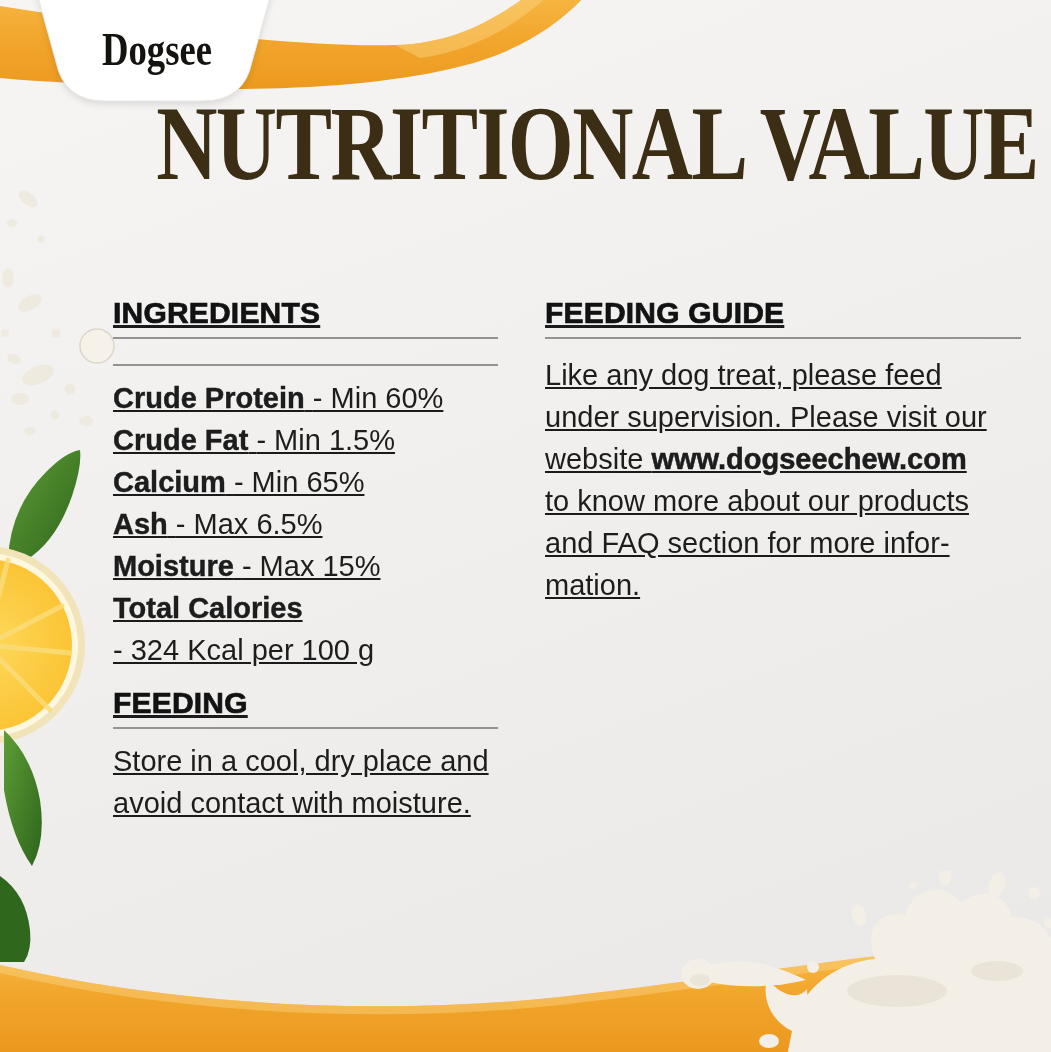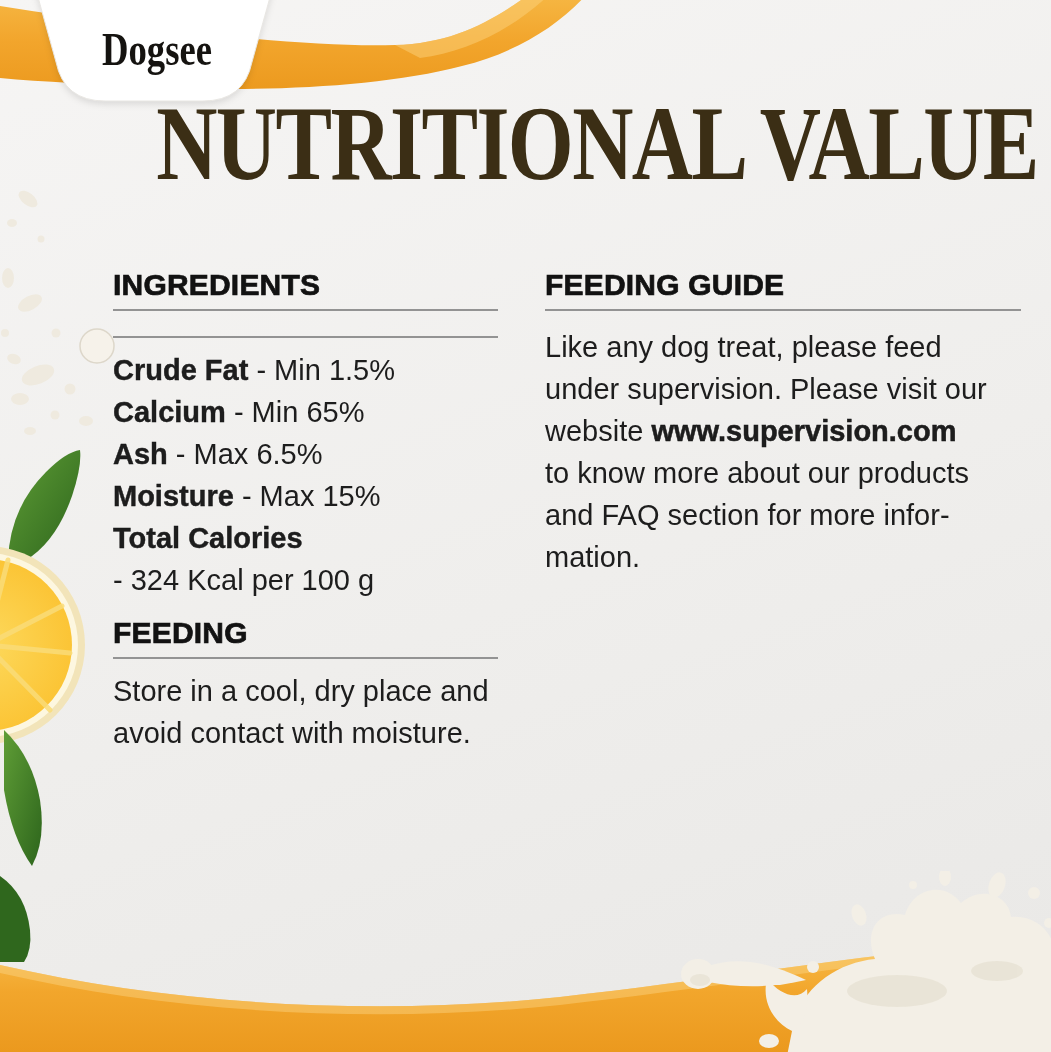--- a/index.html
+++ b/index.html
@@ -33,21 +33,21 @@
   }
   .headline > span {
     display: inline-block;
     font-family: "Liberation Serif", "DejaVu Serif", serif;
     font-weight: 700; font-size: 106px; line-height: 1.1;
     color: #3b2e15; letter-spacing: -2px;
     transform: scaleX(0.80); transform-origin: 50% 50%;
   }
 
   
-  .col { position: absolute; top: 268px; }
+  .col { position: absolute; top: 296px; text-decoration: underline; }
   .col-left  { left: 113px; width: 385px; }
   .col-right { left: 545px; width: 476px; }
 
   .sec-heading {
     font-size: 30px; line-height: 34px; font-weight: 700;
     color: #121212; letter-spacing: 0.2px;
     -webkit-text-stroke: 0.7px #121212;
   }
   .rule {
     height: 2px; background: #939393; border: none;
@@ -158,20 +158,24 @@
 <div class="col col-left">
 
   <div class="section">
     <div class="sec-heading">INGREDIENTS</div>
     <div class="rule"></div>
   </div>
 
   <div class="section tight">
     <div class="rule"></div>
     <div class="an-row">
+      <span class="an-label">Crude Protein</span>
+      <span class="an-value">- Min 60%</span>
+    </div>
+    <div class="an-row">
       <span class="an-label">Crude Fat</span>
       <span class="an-value">- Min 1.5%</span>
     </div>
     <div class="an-row">
       <span class="an-label">Calcium</span>
       <span class="an-value">- Min 65%</span>
     </div>
     <div class="an-row">
       <span class="an-label">Ash</span>
       <span class="an-value">- Max 6.5%</span>
@@ -194,21 +198,21 @@
   </div>
 
 </div>
 
 <div class="col col-right">
   <div class="section">
     <div class="sec-heading">FEEDING GUIDE</div>
     <div class="rule"></div>
     <div class="body-text mt-sm"><span>Like any dog treat, please feed
 under supervision. Please visit our
-website </span><span class="bold-url">www.supervision.com</span><span>
+website </span><span class="bold-url">www.dogseechew.com</span><span>
 to know more about our products
 and FAQ section for more infor-
 mation.</span></div>
   </div>
 </div>
 
 <svg id="bottom-wave" class="deco" viewBox="0 0 1051 132" preserveAspectRatio="none">
   <defs>
     <linearGradient id="gradOrangeB" x1="0" y1="0" x2="0" y2="1">
       <stop offset="0" stop-color="#f8bd4c"></stop>

